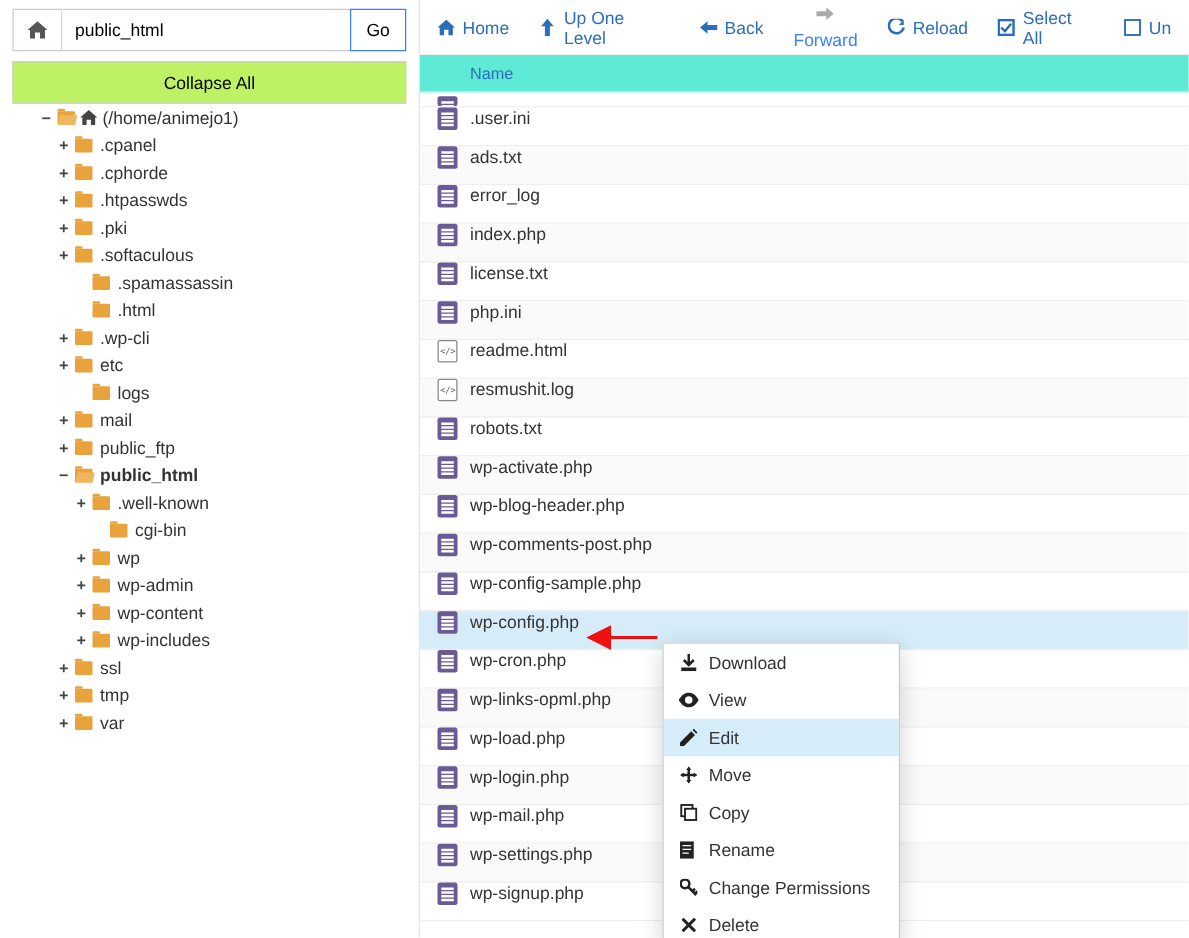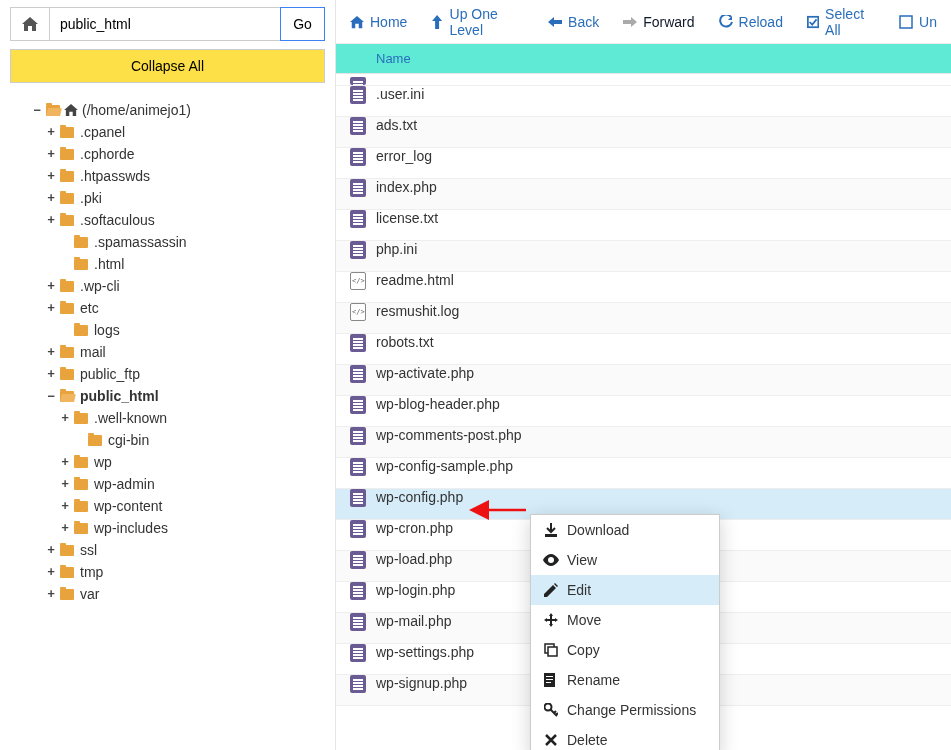--- a/index.html
+++ b/index.html
@@ -3,42 +3,42 @@
 <meta charset="utf-8">
 <style>
 * { box-sizing: border-box; margin: 0; padding: 0; }
 body { font-family: -apple-system, BlinkMacSystemFont, "Segoe UI", Helvetica, Arial, sans-serif; font-size: 14px; color: #333; background: #fff; width: 951px; height: 750px; overflow: hidden; }
 .container { display: flex; height: 100%; }
 .sidebar { width: 335px; padding: 7px 10px; }
 .addr-row { display: flex; margin-bottom: 8px; }
 .addr-btn { width: 40px; height: 34px; border: 1px solid #ccc; background: #fff; display: flex; align-items: center; justify-content: center; cursor: pointer; }
 .addr-input { flex: 1; height: 34px; border: 1px solid #ccc; border-left: none; border-right: none; padding: 0 10px; font-size: 14px; }
 .go-btn { width: 45px; height: 34px; border: 1px solid #3b82f6; background: #fff; cursor: pointer; font-size: 14px; }
-.collapse-btn { width: 100%; height: 34px; border: 1px solid #ccc; background: #fde047; cursor: pointer; font-size: 14px; margin-bottom: 16px; }
+.collapse-btn { width: 100%; height: 34px; border: 1px solid #ccc; background: #bef264; cursor: pointer; font-size: 14px; margin-bottom: 0; }
 .tree { font-size: 14px; line-height: 22px; }
 .tree-node { display: flex; align-items: center; white-space: nowrap; cursor: pointer; }
 .toggle { width: 14px; text-align: center; color: #444; font-weight: bold; font-family: monospace; font-size: 12px; }
 .tree-node .icon { width: 18px; display: inline-flex; justify-content: center; }
 .folder-closed, .folder-open { width: 14px; height: 11px; display: inline-block; }
 .folder-closed { background: #e8a33d; border-radius: 1px; position: relative; }
 .folder-closed::before { content: ""; position: absolute; top: -2px; left: 0; width: 6px; height: 2px; background: #e8a33d; border-radius: 1px 1px 0 0; }
 .folder-open { background: #e8a33d; border-radius: 1px; position: relative; }
 .folder-open::before { content: ""; position: absolute; top: -2px; left: 0; width: 6px; height: 2px; background: #e8a33d; border-radius: 1px 1px 0 0; }
 .folder-open::after { content: ""; position: absolute; bottom: 0; left: 1px; width: 14px; height: 8px; background: #f0b55e; transform: skewX(-12deg); border-radius: 1px; }
 .tree-label { padding-left: 4px; }
 .bold { font-weight: 700; }
 .indent-1 { padding-left: 20px; }
 .indent-2 { padding-left: 34px; }
 .indent-3 { padding-left: 48px; }
 .indent-4 { padding-left: 62px; }
 
 .main { flex: 1; display: flex; flex-direction: column; border-left: 1px solid #e5e5e5; }
 .toolbar { display: flex; align-items: center; height: 44px; padding: 0 14px; gap: 24px; border-bottom: 1px solid #eee; }
 .tool-item { display: flex; align-items: center; gap: 6px; color: #2a6ebb; cursor: pointer; font-size: 14px; }
-.tool-item.disabled { color: #0f172a; cursor: default; }
+.tool-item.disabled { color: #3b82f6; cursor: default; flex-direction: column; }
 .tool-item svg { width: 14px; height: 14px; }
 .table-header { height: 30px; background: #5eead4; border-bottom: 1px solid #e5e5e5; display: flex; align-items: center; padding-left: 40px; font-size: 13px; }
 .table-header .name-col { color: #2a6ebb; cursor: pointer; }
 .file-list { overflow: hidden; position: relative; }
 .file-row { height: 31px; display: flex; align-items: flex-start; padding-left: 8px; border-bottom: 1px solid #eee; cursor: pointer; }
 .file-row:nth-child(even) { background: #fafafa; }
 .file-row.selected { background: #d6ecf9; }
 .file-row .ficon { width: 28px; display: flex; justify-content: center; }
 .file-row .fname { padding-left: 4px; font-size: 14px; }
 .doc-icon { width: 16px; height: 18px; background: #6b5b95; border-radius: 2px; position: relative; }
@@ -383,20 +383,26 @@
             <span class="ficon">
               <span class="doc-icon"></span>
             </span>
             <span class="fname">wp-config.php</span>
           </div>
           <div class="file-row">
             <span class="ficon">
               <span class="doc-icon"></span>
             </span>
             <span class="fname">wp-cron.php</span>
+          </div>
+          <div class="file-row">
+            <span class="ficon">
+              <span class="doc-icon"></span>
+            </span>
+            <span class="fname">wp-links-opml.php</span>
           </div>
           <div class="file-row">
             <span class="ficon">
               <span class="doc-icon"></span>
             </span>
             <span class="fname">wp-load.php</span>
           </div>
           <div class="file-row">
             <span class="ficon">
               <span class="doc-icon"></span>

